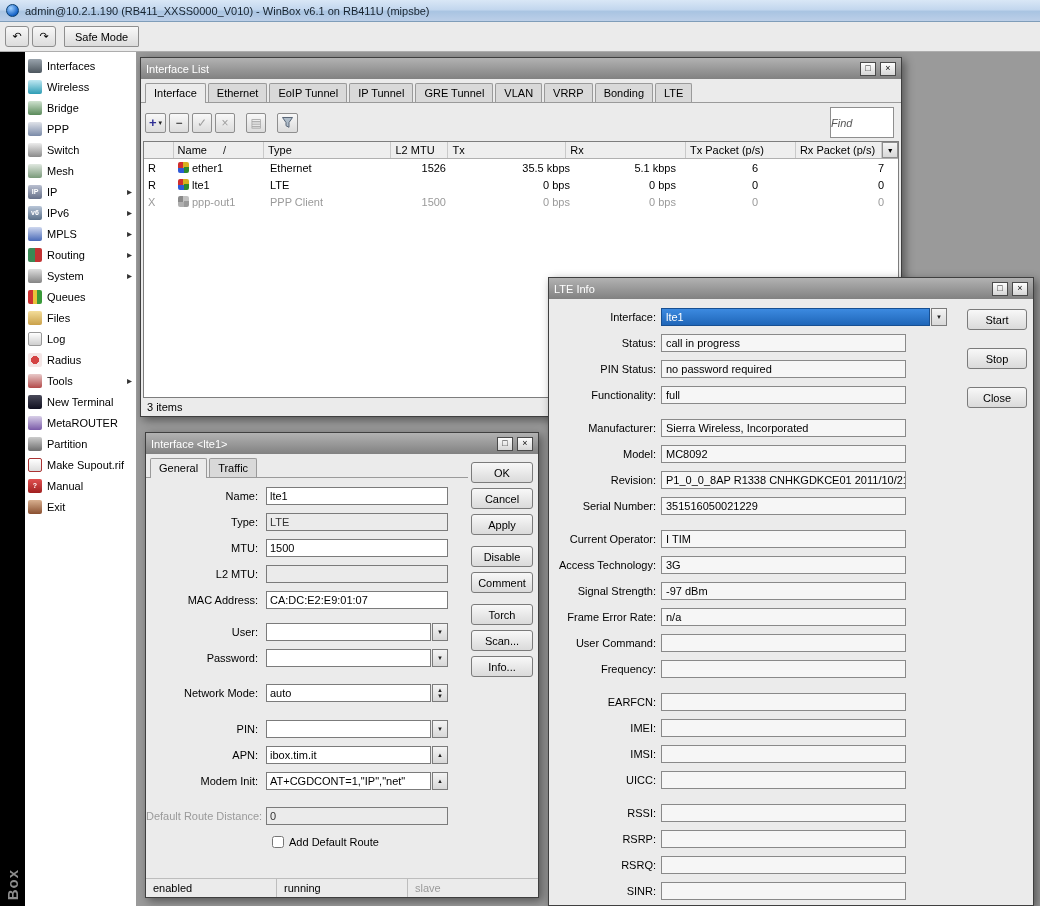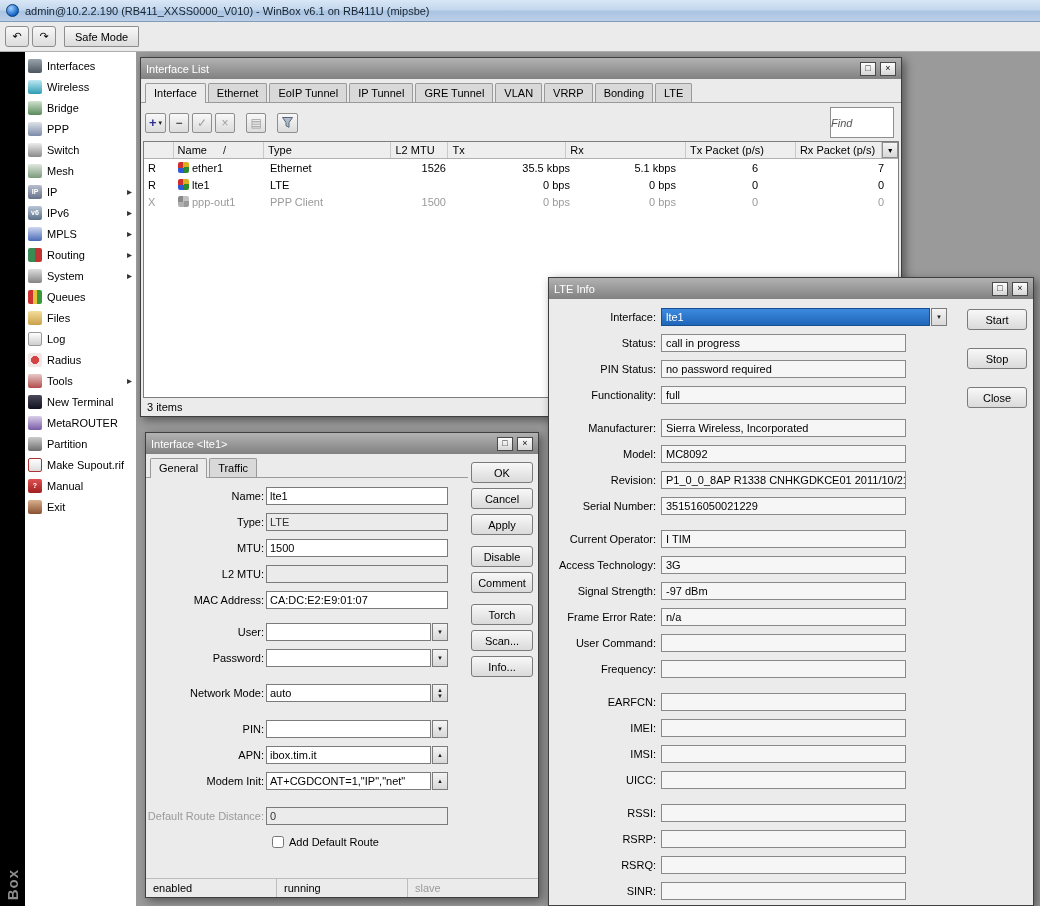--- a/index.html
+++ b/index.html
@@ -115,21 +115,21 @@
   .row-disabled{color:#9a9a9a}
   .list-status{flex:none;height:18px;display:flex;align-items:center;padding:0 6px}
 
   
   .w-dlg{left:145px;top:432px;width:394px;height:466px;z-index:2}
   .dlg-main{flex:1;display:flex;overflow:hidden}
   .dlg-left{flex:1;display:flex;flex-direction:column;overflow:hidden}
   .dlg-tabs{display:flex;align-items:flex-end;padding:3px 4px 0;border-bottom:1px solid #9a9a9a;height:24px;flex:none}
   .dlg-form{padding-top:8px}
   .frow{display:flex;align-items:center;height:20px;margin-bottom:6px}
-  .flabel{width:120px;text-align:right;padding-right:2px;white-space:nowrap;flex:none}
+  .flabel{width:120px;text-align:right;padding-right:8px;white-space:nowrap;flex:none}
   .finput{width:182px;height:18px;border:1px solid #7b7b7b;background:#fff;font:inherit;padding:0 3px}
   .finput.short{width:165px}
   .finput.ro{background:#ebebeb;color:#333}
   .side-btn{width:16px;height:18px;margin-left:1px;flex:none;border:1px solid #7b7b7b;
     background:linear-gradient(#f4f4f4,#d8d8d8);font-size:6px;display:flex;flex-direction:column;
     align-items:center;justify-content:center;line-height:6px;padding:0;font-family:inherit;color:#222}
   .fgap6{height:6px}.fgap9{height:9px}.fgap10{height:10px}
   .cbx{margin-left:126px;width:12px;height:12px}
   .cbx-label{margin-left:5px}
   .dlg-btncol{width:70px;flex:none;padding:8px 5px 0 3px;display:flex;flex-direction:column;gap:5px}
@@ -152,21 +152,21 @@
   .info-btncol{position:absolute;top:10px;right:6px;width:60px;display:flex;flex-direction:column;gap:18px}
   .info-btncol .btn{width:60px}
 </style>
 </head>
 <body>
 
 <div class="screen">
 
   <div class="os-titlebar">
     <span class="app-icon"></span>
-    <span class="os-title">admin@10.2.2.190 (RB411_XXSS0000_V010) - WinBox v6.1 on RB411U (mipsbe)</span>
+    <span class="os-title">admin@10.2.1.190 (RB411_XXSS0000_V010) - WinBox v6.1 on RB411U (mipsbe)</span>
   </div>
 
   <div class="app-toolbar">
     <button class="tb-icon-btn">
         <span>↶</span>
       </button>
     <button class="tb-icon-btn">
         <span>↷</span>
       </button>
     <button class="tb-btn">Safe Mode</button>

